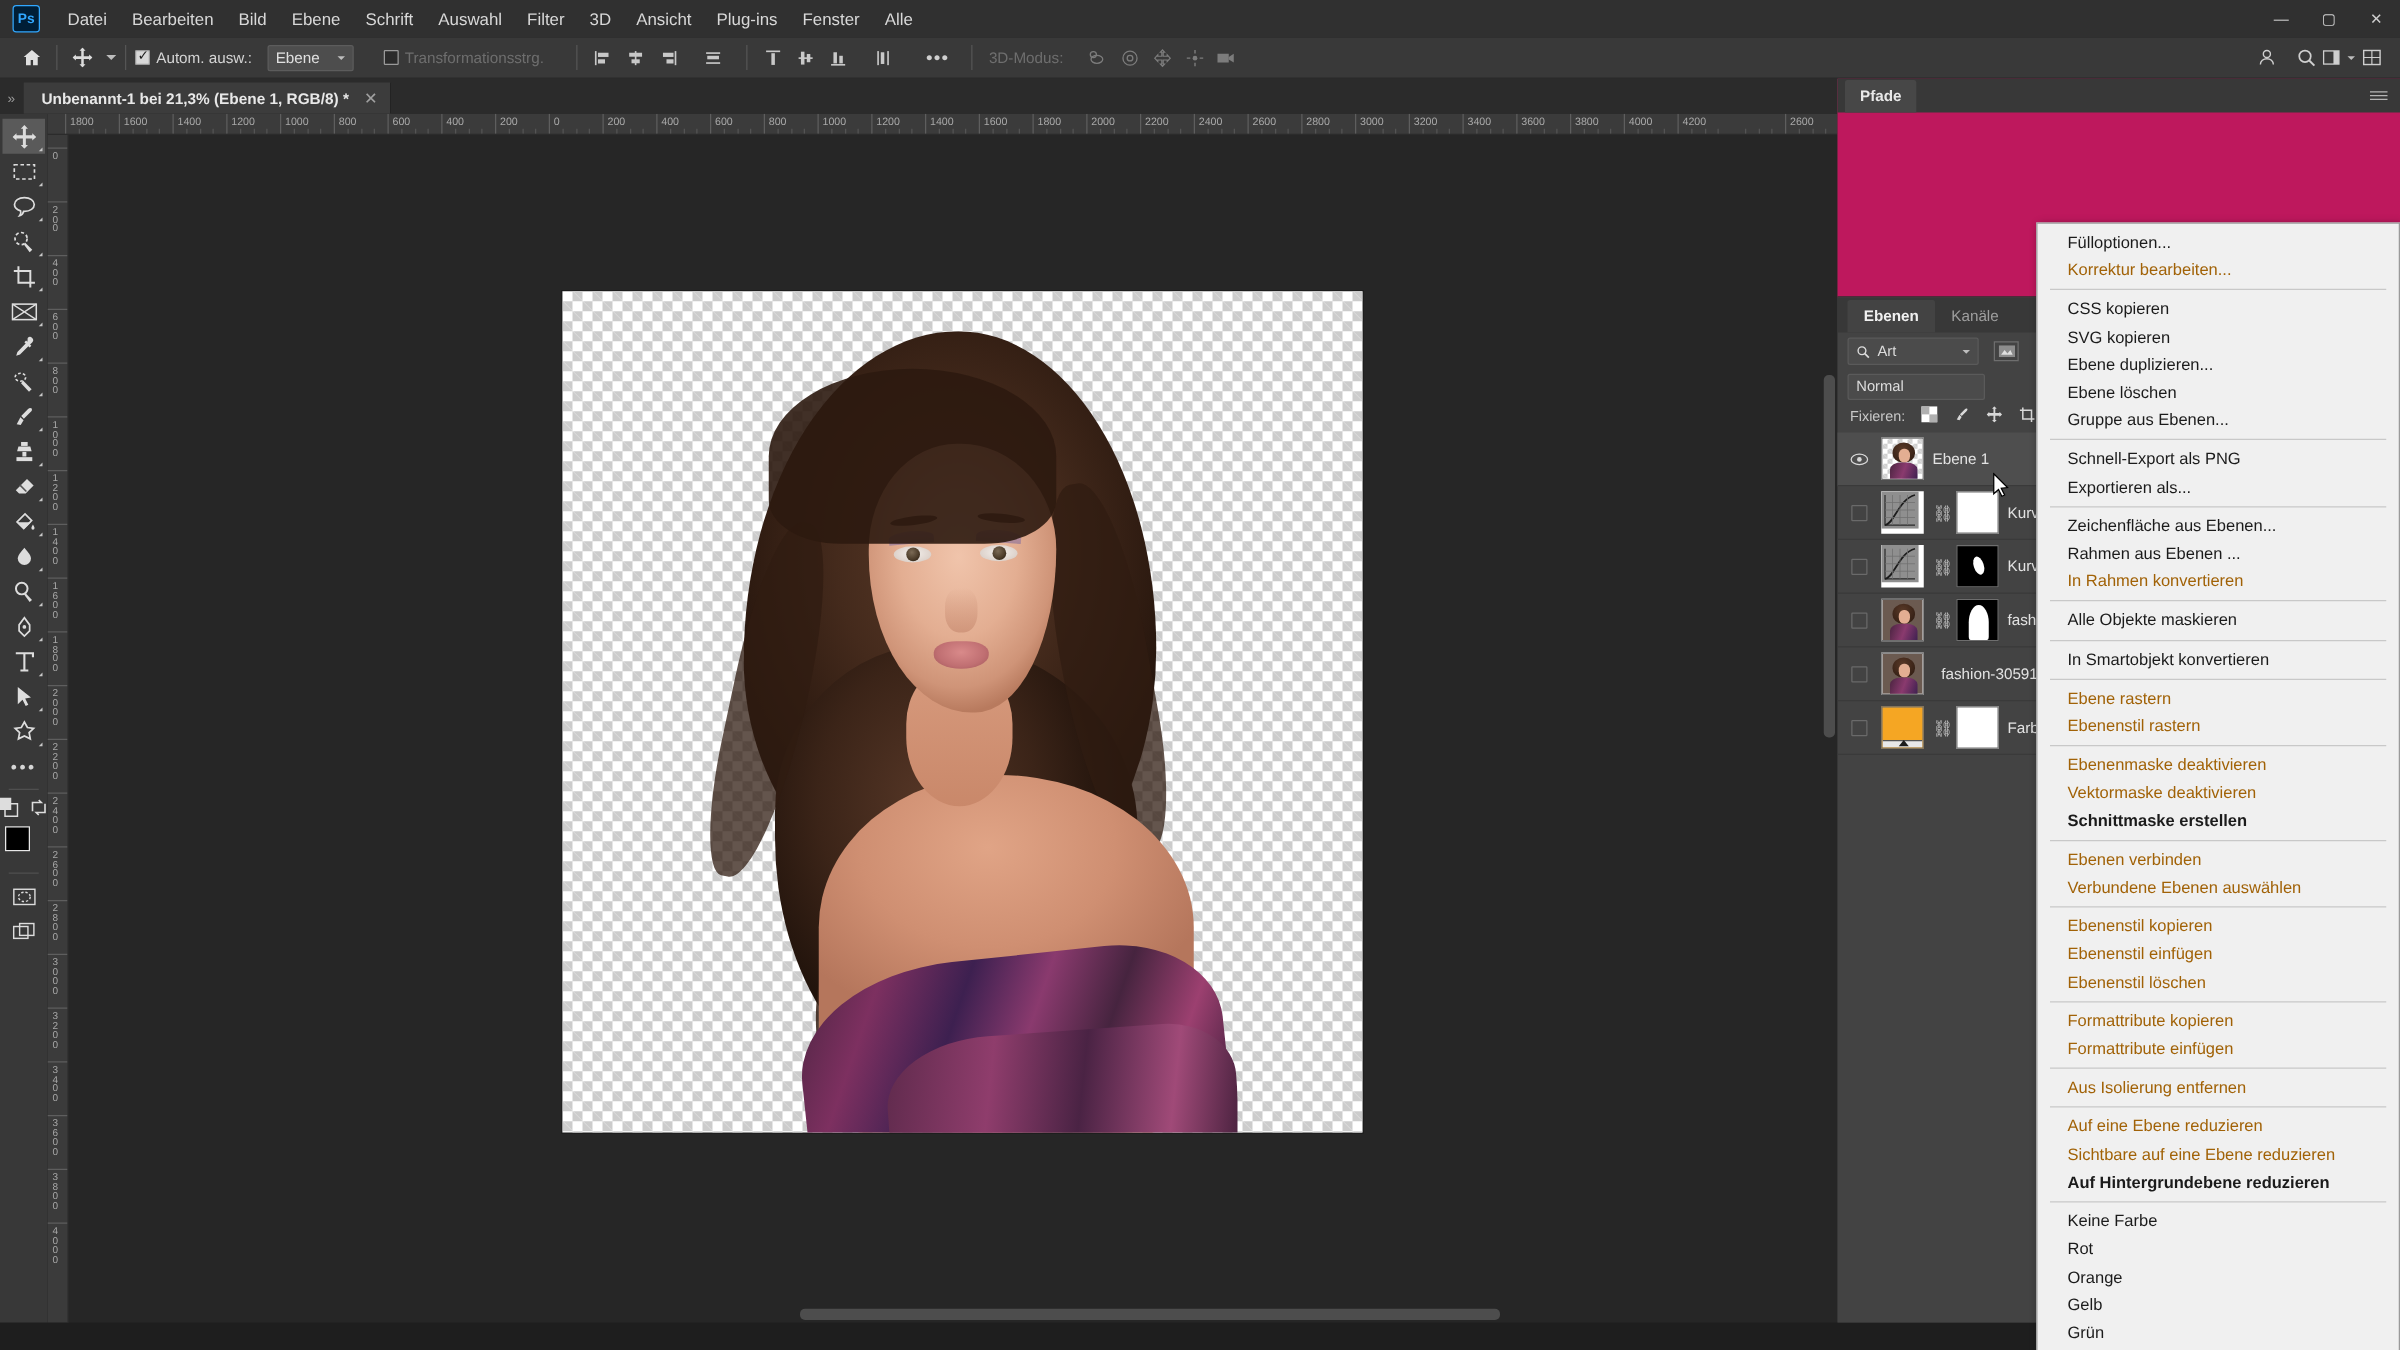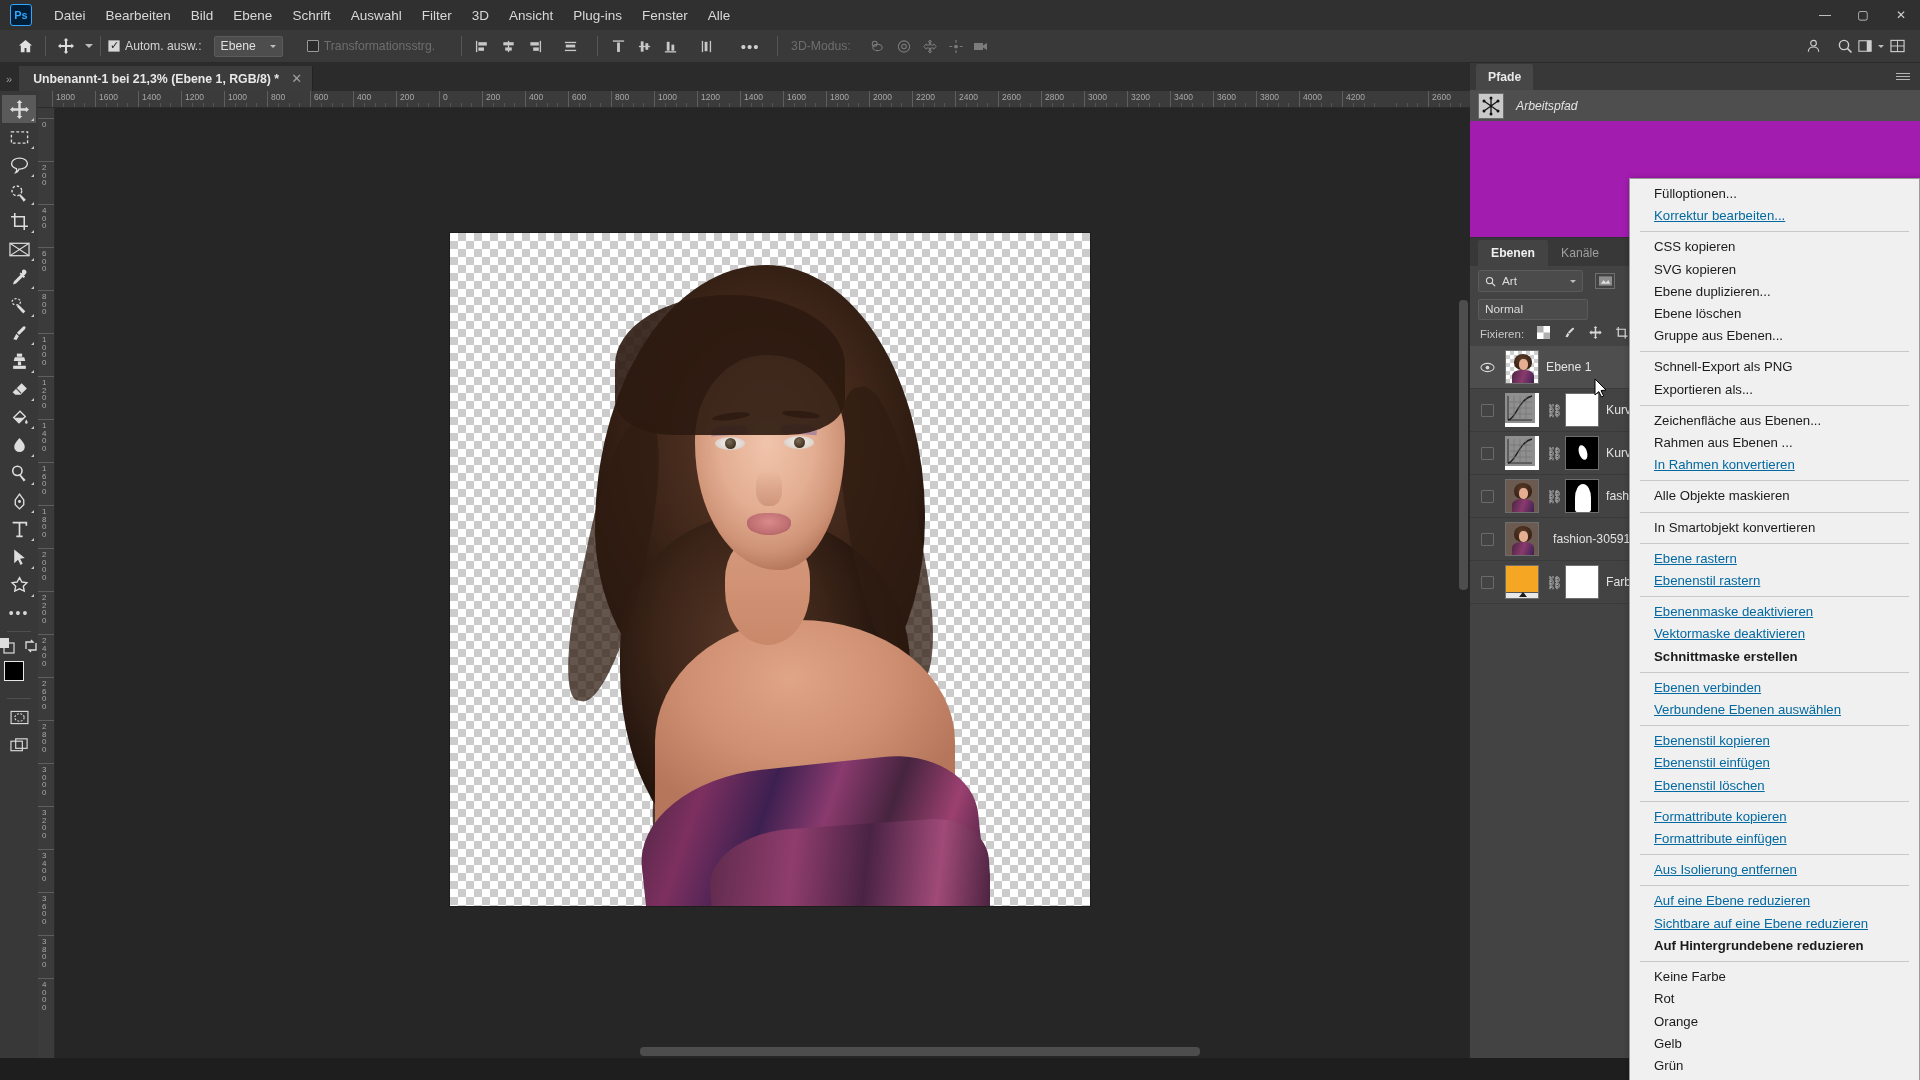--- a/index.html
+++ b/index.html
@@ -204,21 +204,21 @@
   }
   .panel-tab {
     font-size: 12.2px; color: #e8e8e8; font-weight: bold;
     padding: 6px 12px; background: #474747; border-radius: 2px 2px 0 0;
   }
   .hamburger { width: 14px; display: flex; flex-direction: column; gap: 2px; }
   .hamburger i { display: block; height: 1px; background: #b5b5b5; }
 
   .paths-panel {
     position: absolute; top: 0; left: 0; right: 0; height: 175px;
-    background: #a21caf; border-bottom: 1px solid #2f2f2f;
+    background: #be185d; border-bottom: 1px solid #2f2f2f;
   }
   .paths-head { height: 27px; background: #383838; display: flex; align-items:center;
                 justify-content: space-between; }
   .path-row { height: 31px; display: flex; align-items: center; padding-left: 8px; gap: 12px; }
   .path-row.sel { background: #4e4e4e; }
   .path-thumb { width: 26px; height: 26px; background: #c9c9c9; border: 1px solid #6a6a6a;
                 display: flex; align-items: center; justify-content: center; }
   .path-name { font-size: 12.2px; color: #e4e4e4; }
   .path-name.ital { font-style: italic; }
 
@@ -269,21 +269,21 @@
   
   .ctxmenu {
     position: absolute; left: 1629px; top: 178px; width: 291px;
     background: #f0f0f0; border: 1px solid #9a9a9a;
     box-shadow: 2px 2px 7px rgba(0,0,0,.45); padding: 4px 0 4px 0; z-index: 90;
   }
   .ctx-item {
     font-size: 13.2px; color: #1b1b1b; padding: 2px 0 2px 24px;
     line-height: 18.2px; white-space: nowrap; font-family: "Liberation Sans", sans-serif;
   }
-  .ctx-item.dis { color: #0369a1; text-decoration: underline; }
+  .ctx-item.dis { color: #a16207; }
   .ctx-item.bold { font-weight: bold; }
   .ctx-sep { height: 1px; background: #c8c8c8; margin: 4px 10px 4px 10px; }
 
   
   .statusbar {
     position: absolute; bottom: 0; left: 0; width: 1920px; height: 22px;
     background: #2e2e2e; display: flex; align-items: center;
     border-top: 1px solid #222;
   }
   .sb-zoom { font-size: 11.5px; color: #cccccc; padding-left: 22px; width: 105px; }
@@ -911,34 +911,20 @@
   <div class="rightdock">
 
     <div class="paths-panel">
       <div class="paths-head">
         <div class="panel-tab" style="margin-left:6px">Pfade</div>
         <div class="hamburger" style="margin-right:10px">
             <i></i>
             <i></i>
             <i></i>
           </div>
-      </div>
-      <div class="path-row sel">
-        <div class="path-thumb">
-          <svg width="22" height="22" viewBox="0 0 22 22">
-              <path d="M11 3v16M4 6l14 10M18 6L4 16" stroke="#111" stroke-width="1.3"></path>
-              <circle cx="11" cy="3" r="1.5" fill="#111"></circle>
-              <circle cx="11" cy="19" r="1.5" fill="#111"></circle>
-              <circle cx="4" cy="6" r="1.5" fill="#111"></circle>
-              <circle cx="18" cy="16" r="1.5" fill="#111"></circle>
-              <circle cx="18" cy="6" r="1.5" fill="#111"></circle>
-              <circle cx="4" cy="16" r="1.5" fill="#111"></circle>
-            </svg>
-        </div>
-        <div class="path-name ital">Arbeitspfad</div>
       </div>
     </div>
 
     <div class="layers-panel">
       <div class="lp-tabs">
         <div class="lp-tab active">Ebenen</div>
         <div class="lp-tab">Kanäle</div>
       </div>
       <div class="lp-filter">
         <div class="filter-select">

